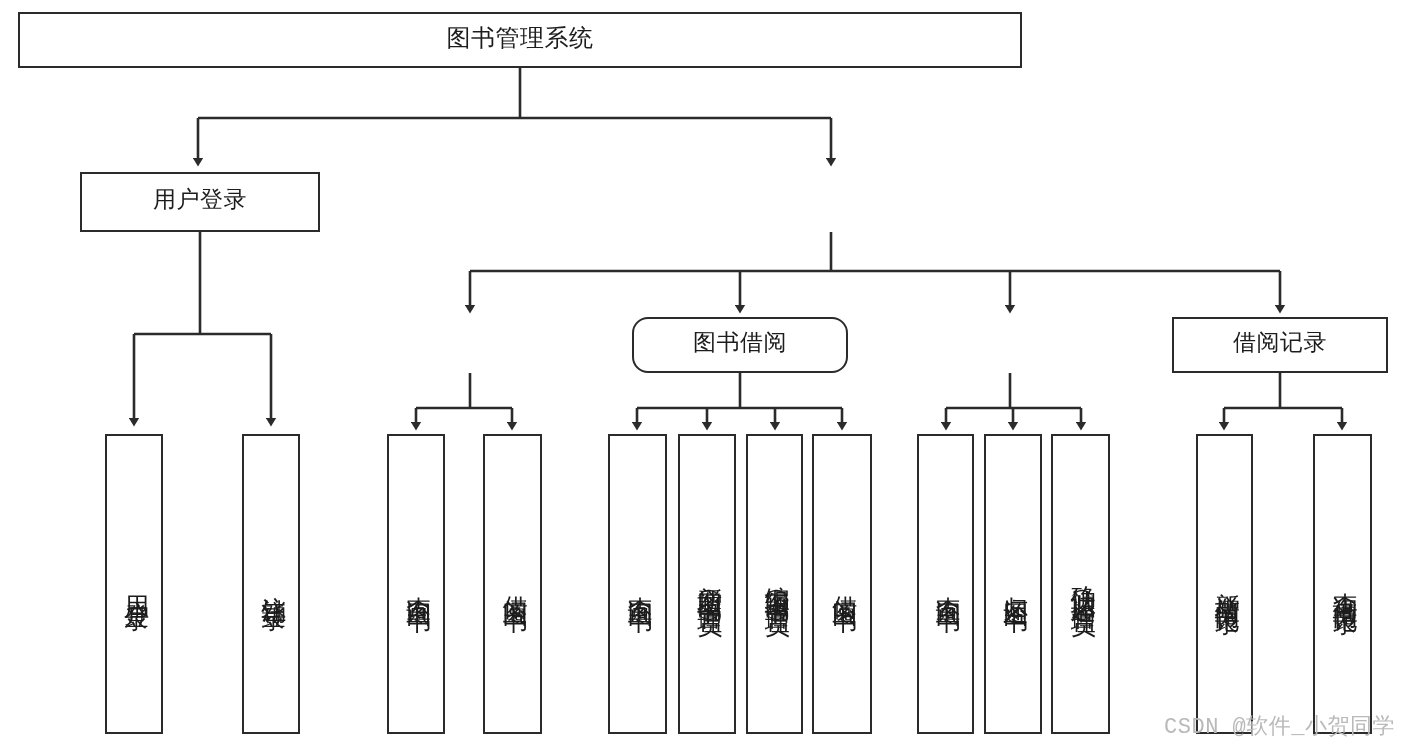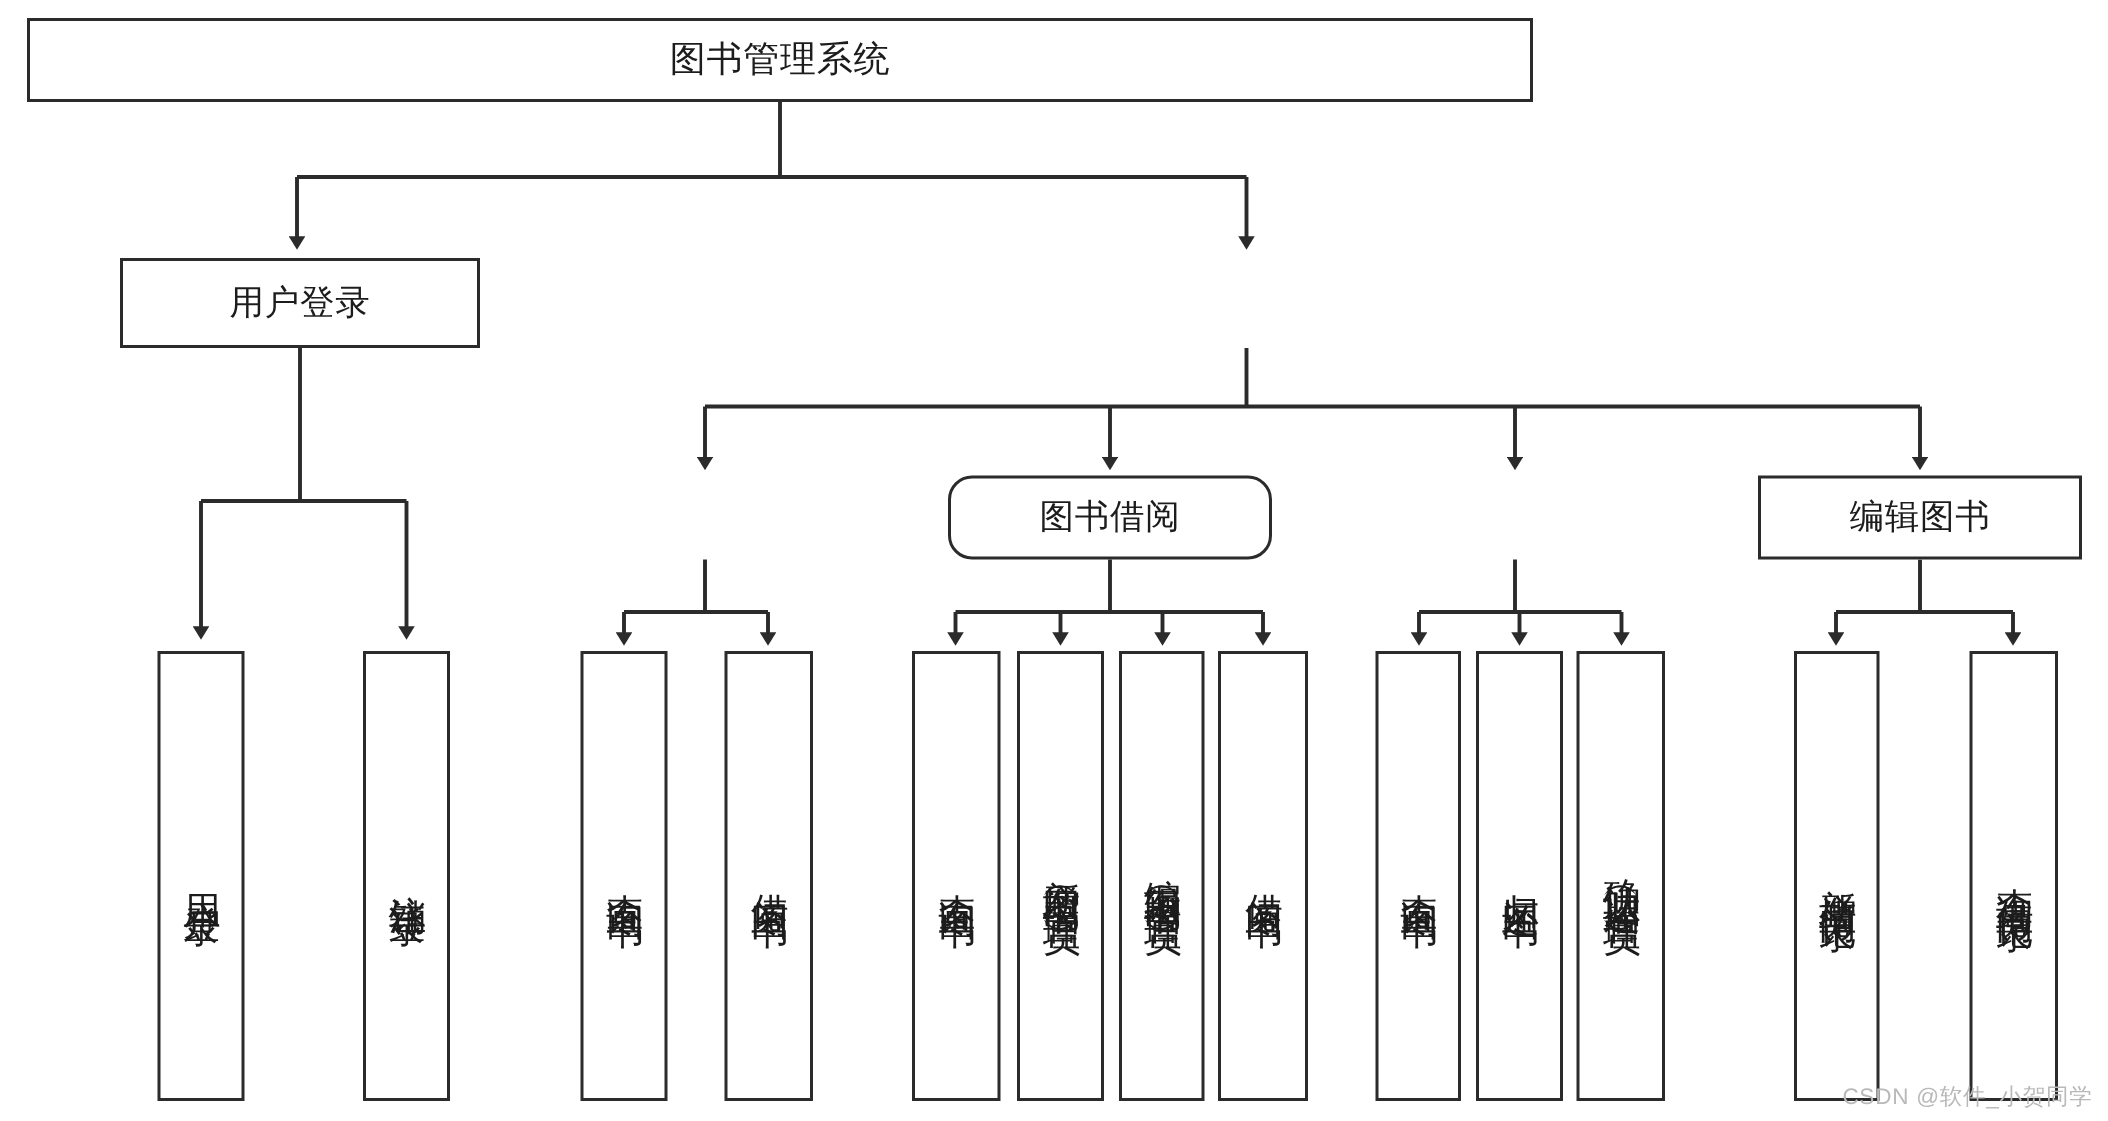--- a/index.html
+++ b/index.html
@@ -6,21 +6,21 @@
   html, body {
     margin: 0;
     padding: 0;
     background: #ffffff;
   }
   #canvas {
     position: relative;
     width: 1405px;
     height: 747px;
     background: #ffffff;
-    font-family: Liberation Sans, sans-serif;
+    font-family: Liberation Mono, monospace;
     overflow: hidden;
   }
   #edges {
     position: absolute;
     left: 0;
     top: 0;
     width: 1405px;
     height: 747px;
     pointer-events: none;
   }
@@ -56,21 +56,21 @@
   }
   .node-v .vtext {
     writing-mode: vertical-rl;
     text-orientation: upright;
     display: block;
   }
   .watermark {
     position: absolute;
     right: 10px;
     bottom: 6px;
-    font-size: 15px;
+    font-size: 22px;
     color: #b9b9b9;
     white-space: nowrap;
     letter-spacing: 0.5px;
   }
 </style>
 </head>
 <body>
 
 <div id="canvas">
 
@@ -133,21 +133,21 @@
   </div>
 
 
 
   <div class="node node-h" style="left:632px; top:317px; width:216px; height:56px;border-radius:16px;">
     <span>图书借阅</span>
   </div>
 
 
   <div class="node node-h" style="left:1172px; top:317px; width:216px; height:56px;">
-    <span>编辑图书</span>
+    <span>借阅记录</span>
   </div>
 
   <div class="node node-v" style="left:105px; top:434px; width:58px; height:300px;">
     <span class="vtext">用户登录</span>
   </div>
 
   <div class="node node-v" style="left:242px; top:434px; width:58px; height:300px;">
     <span class="vtext">注销登录</span>
   </div>
 

